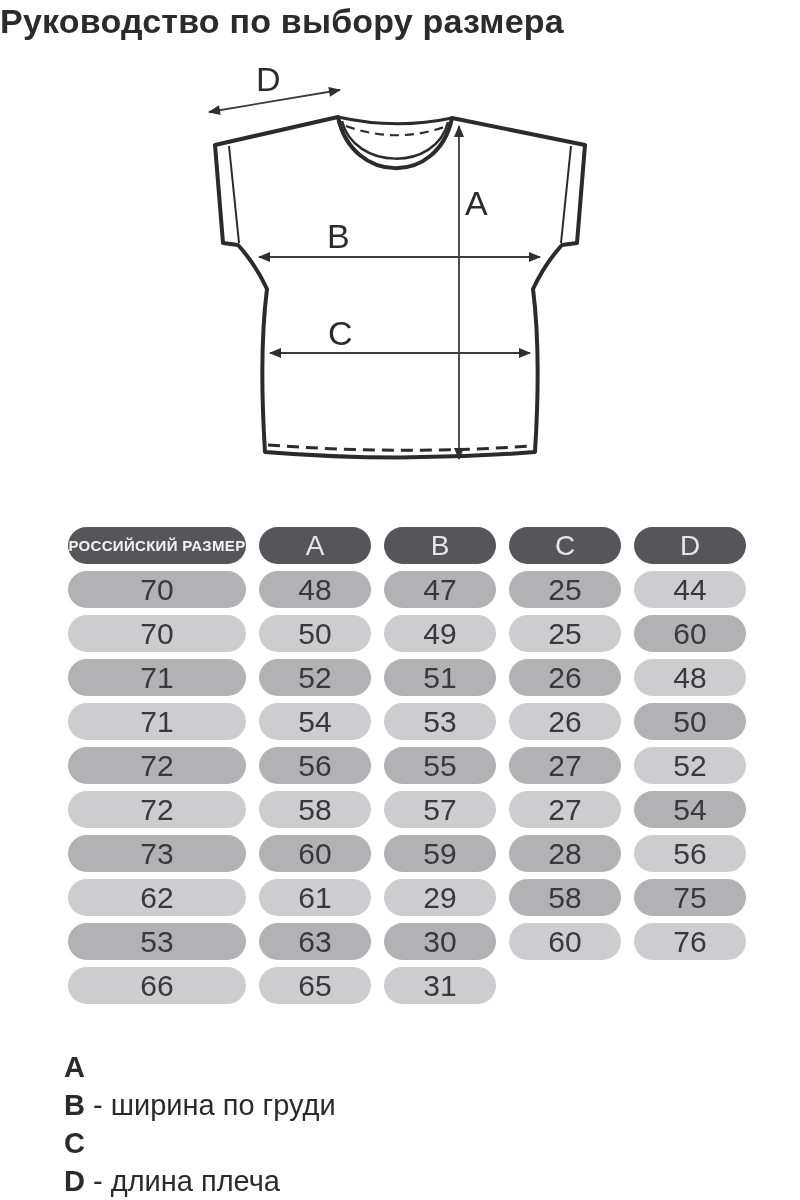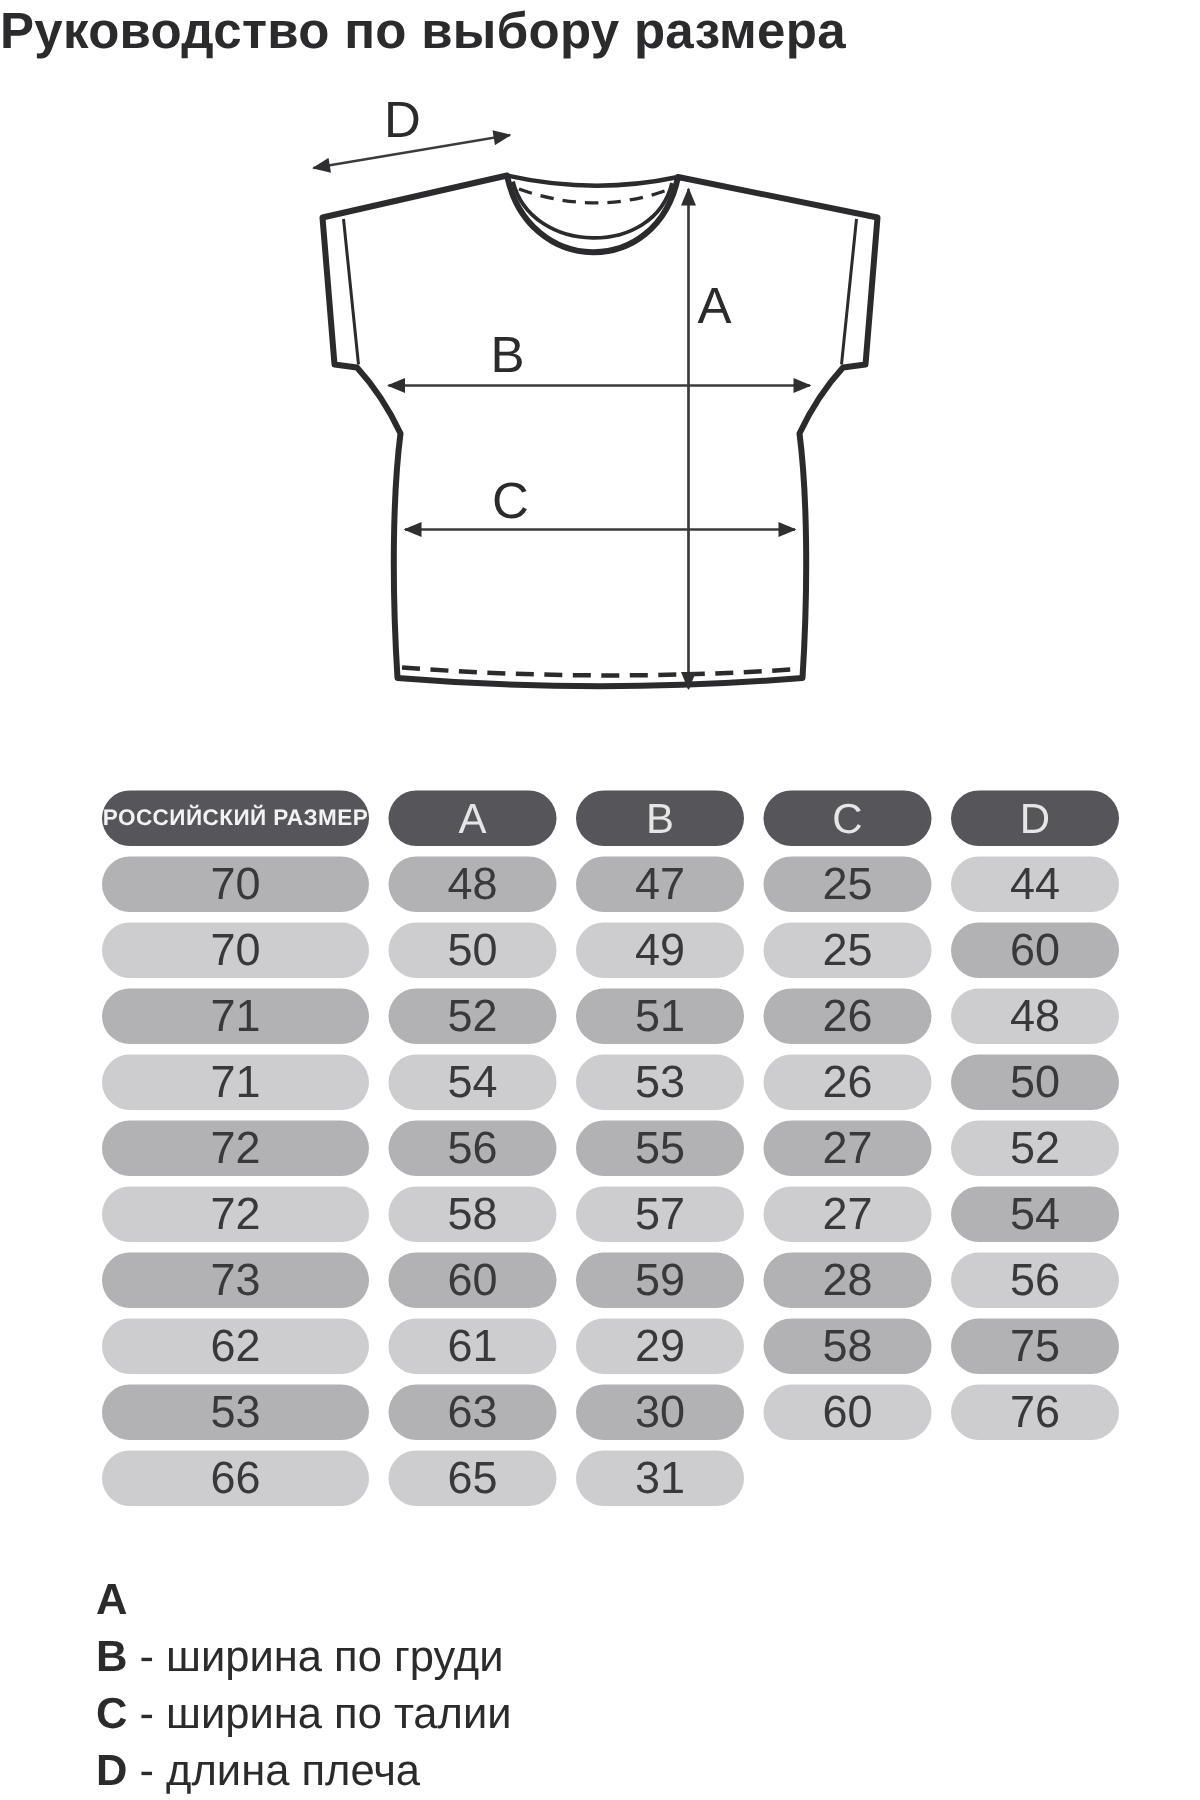--- a/index.html
+++ b/index.html
@@ -185,15 +185,15 @@
     <div class="pill data light">60</div>
     <div class="pill data light">76</div>
     <div class="pill data light">66</div>
     <div class="pill data light">65</div>
     <div class="pill data light">31</div>
   </div>
 
 <div class="legend">
   <div class="legend-line"><span class="legend-key">A</span><span> </span></div>
   <div class="legend-line"><span class="legend-key">B</span><span> </span><span>- ширина по груди</span></div>
-  <div class="legend-line"><span class="legend-key">C</span><span> </span><span>- ширина по талии</span></div>
+  <div class="legend-line"><span class="legend-key">C</span><span> </span></div>
   <div class="legend-line"><span class="legend-key">D</span><span> </span><span>- длина плеча</span></div>
 </div>
 
 </body></html>

